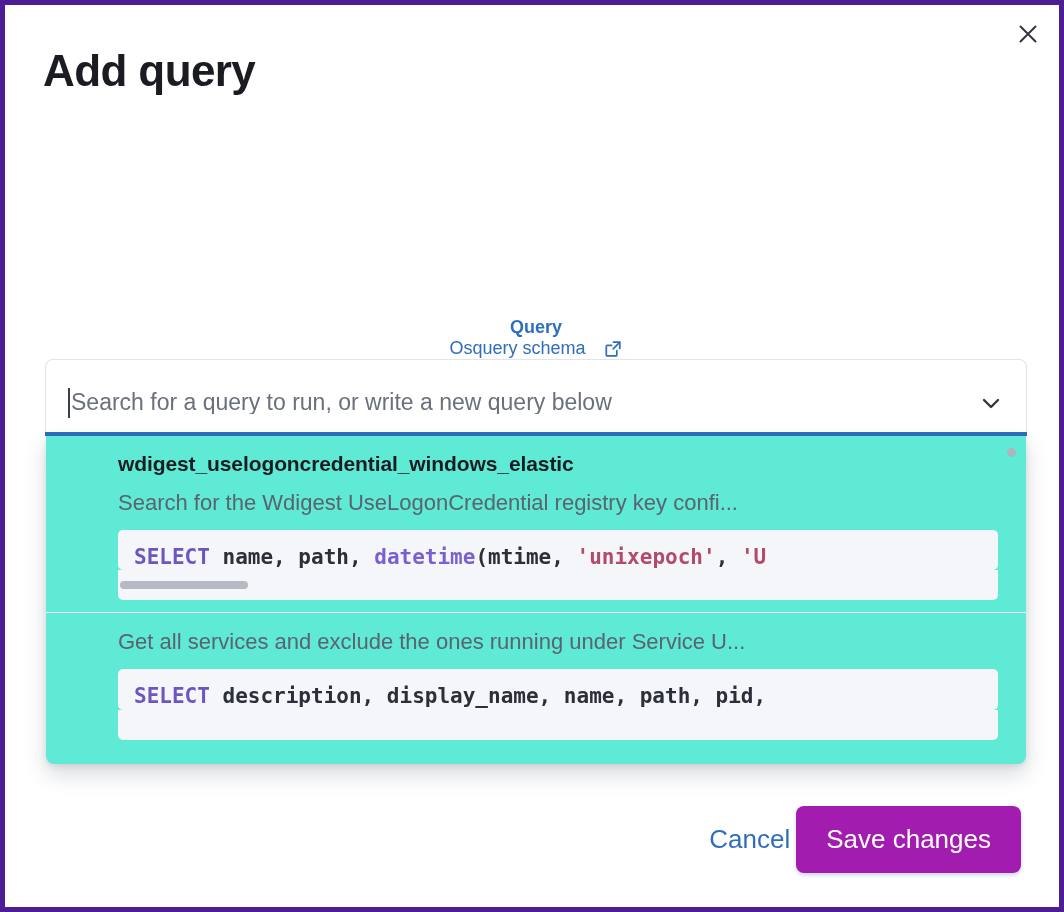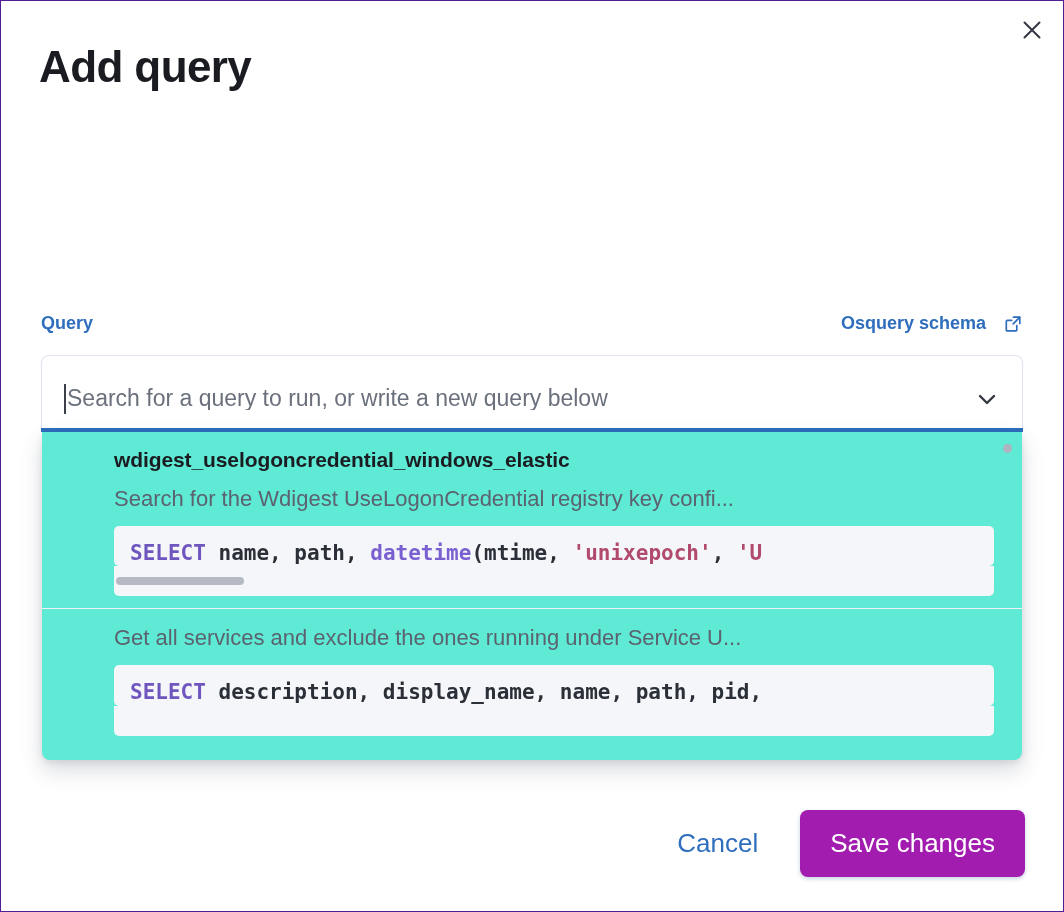--- a/index.html
+++ b/index.html
@@ -6,21 +6,21 @@
   html, body {
     margin: 0; padding: 0;
     width: 1064px; height: 912px;
     background: #ffffff;
     font-family: "Liberation Sans", sans-serif;
   }
   .frame {
     position: relative;
     width: 1064px; height: 912px;
     background: #ffffff;
-    border: 1px solid #4c1d95;
+    border: 5px solid #4c1d95;
     overflow: hidden;
   }
   .modal {
     position: absolute;
     inset: 0;
     background: #ffffff;
     padding: 0;
   }
 
   
@@ -69,33 +69,34 @@
   }
 
   
   .query-header {
     position: absolute;
     left: 40px; top: 312px;
     width: 982px;
     display: flex;
     align-items: center;
     justify-content: space-between;
+    flex-direction: column;
   }
   .query-label {
     font-size: 18px;
     font-weight: 700;
     color: #2e6ebd;
     cursor: pointer;
   }
   .schema-link {
     display: inline-flex;
     align-items: center;
     gap: 17px;
     font-size: 18px;
-    font-weight: 700;
+    font-weight: 400;
     color: #2e6ebd;
     text-decoration: none;
     cursor: pointer;
   }
   .schema-link svg { display: block; }
 
   
   .combo {
     position: absolute;
     left: 40px; top: 354px;
@@ -201,21 +202,20 @@
   .dd-spacer { height: 12px; }
 
   
   .footer {
     position: absolute;
     left: 0; right: 0; bottom: 34px;
     padding: 0 38px;
     display: flex;
     align-items: center;
     justify-content: flex-end;
-    gap: 36px;
     z-index: 5;
   }
   .btn-cancel {
     background: none;
     border: none;
     font-family: "Liberation Sans", sans-serif;
     font-size: 26px;
     font-weight: 400;
     color: #2e6ebd;
     cursor: pointer;

